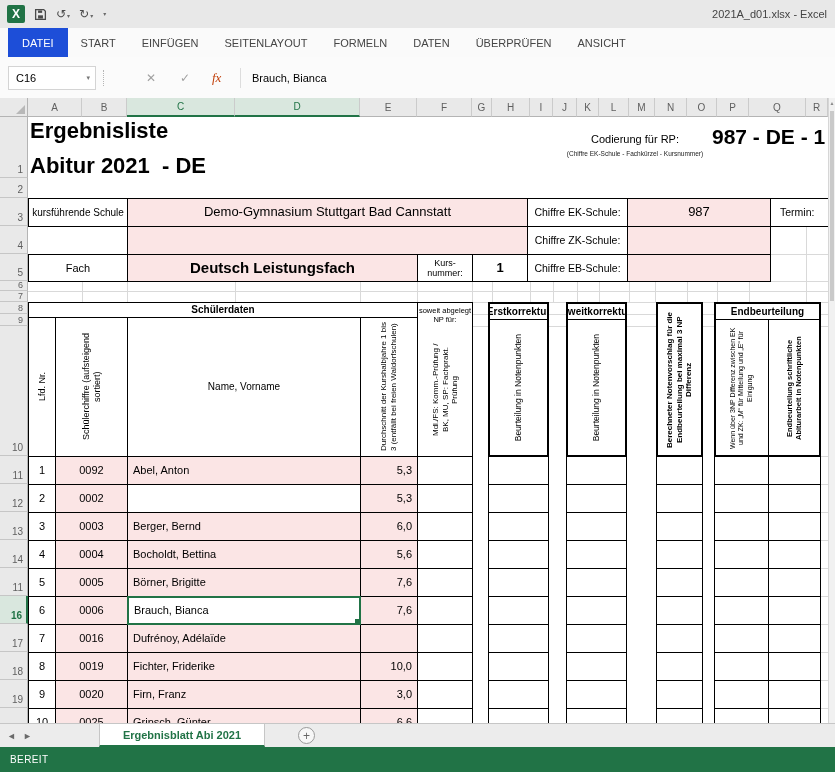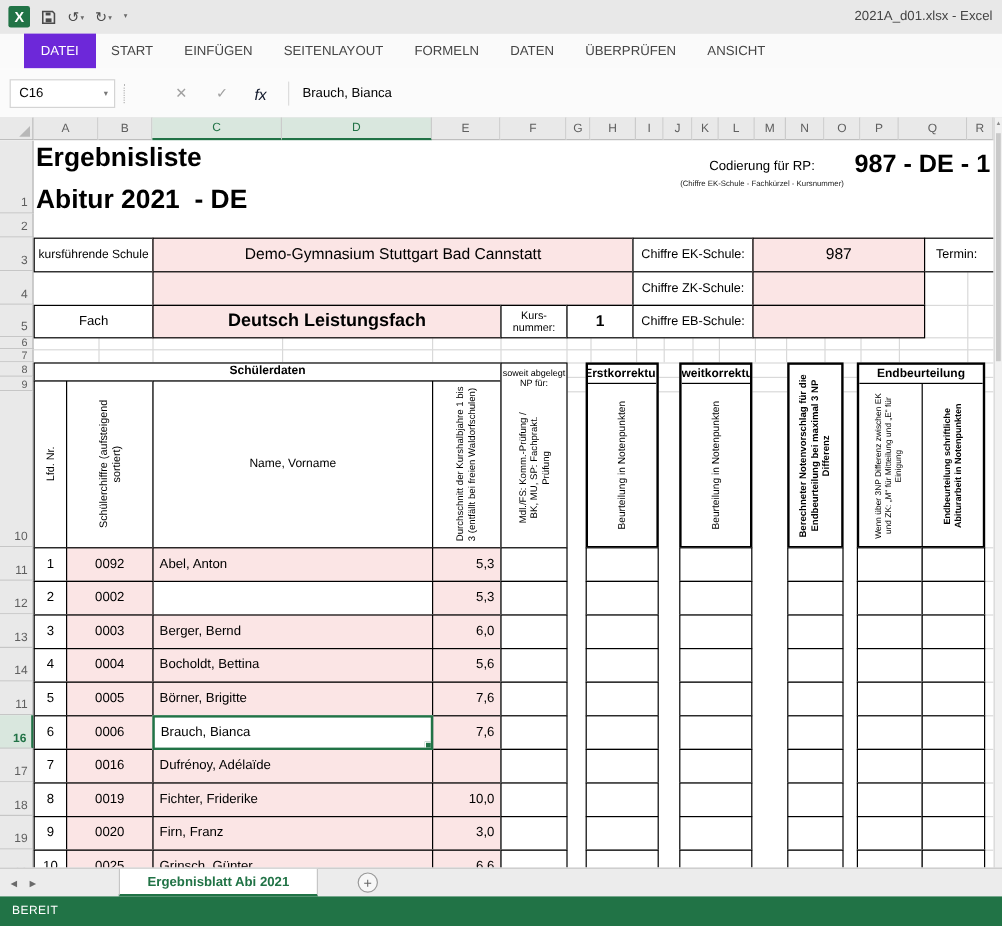--- a/index.html
+++ b/index.html
@@ -10,29 +10,29 @@
             border-bottom:1px solid #d8d8d8;display:flex;align-items:center}
   .xlogo{width:18px;height:18px;background:#217346;border-radius:2px;margin-left:7px;
          color:#fff;font-weight:bold;font-size:12px;display:flex;align-items:center;justify-content:center}
   .qbtn{display:flex;align-items:flex-end;margin-left:9px;font-size:12px;color:#4a4a4a;cursor:default}
   .qbtn .dd{font-size:6px;color:#6a6a6a;margin-left:1px;padding-bottom:2px}
   .wintitle{position:absolute;right:8px;top:0;height:28px;display:flex;align-items:center;
             font-size:11px;color:#444}
   
   .ribbonrow{position:absolute;top:28px;left:0;right:0;height:29px;background:#fafafa;display:flex}
   .rtab{height:29px;display:flex;align-items:center;padding:0 13px;font-size:11px;color:#454545}
-  .rtab.file{background:#6d28d9;color:#fff;margin-left:20px;padding:0 14px}
+  .rtab.file{background:#1d4ed8;color:#fff;margin-left:8px;padding:0 14px}
   
   .fbar{position:absolute;top:57px;left:0;right:0;height:41px;background:#fbfbfb;border-bottom:1px solid #cfcfcf}
   .namebox{position:absolute;left:8px;top:9px;width:88px;height:24px;background:#fff;border:1px solid #d4d4d4;
            box-sizing:border-box;display:flex;align-items:center;font-size:11px;padding-left:7px}
   .namebox .dd{position:absolute;right:5px;font-size:7px;color:#777}
   .fdivider{position:absolute;left:103px;top:13px;height:16px;border-left:1px dotted #b5b5b5}
   .fbtn{position:absolute;top:9px;height:24px;display:flex;align-items:center;font-size:12px;color:#a0a0a0}
-  .fx{color:#0f172a;font-family:Liberation Sans, sans-serif;font-style:italic;font-size:13px}
+  .fx{color:#c2410c;font-family:Liberation Serif, serif;font-style:italic;font-size:13px}
   .fsep{position:absolute;left:240px;top:11px;height:20px;border-left:1px solid #ddd}
   .ftext{position:absolute;left:252px;top:9px;height:24px;display:flex;align-items:center;font-size:11px}
   
   .colheaders{position:absolute;top:98px;left:0;width:835px;height:19px;background:#e9e9e9}
   .colh{position:absolute;top:0;height:19px;box-sizing:border-box;background:#e9e9e9;
         border-right:1px solid #cbcbcb;border-bottom:1px solid #b4b4b4;display:flex;align-items:center;
         justify-content:center;font-size:10px;color:#5f5f5f}
   .colh.sel{background:#d9e7de;color:#217346;border-bottom:2px solid #217346}
   .corner{position:absolute;left:0;top:0;width:28px;height:19px;background:#e9e9e9;box-sizing:border-box;
           border-right:1px solid #b4b4b4;border-bottom:1px solid #b4b4b4}

